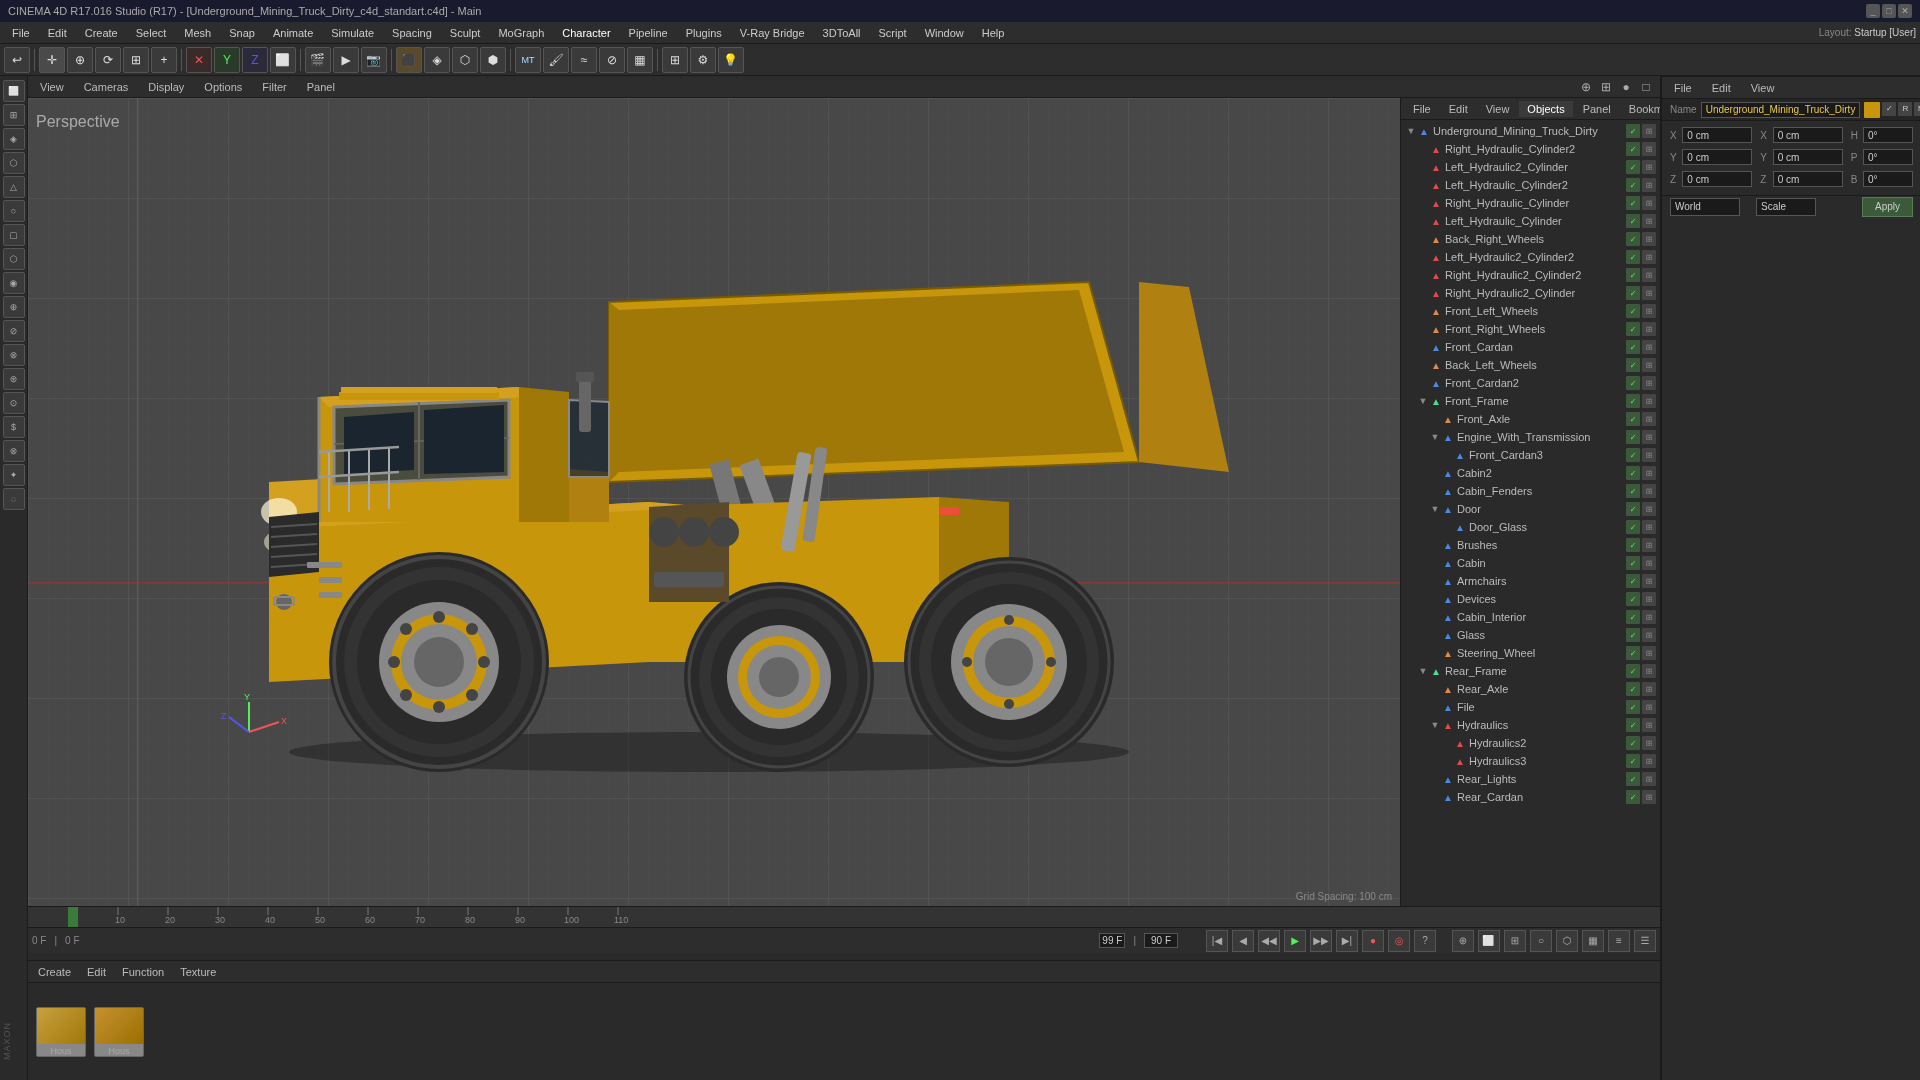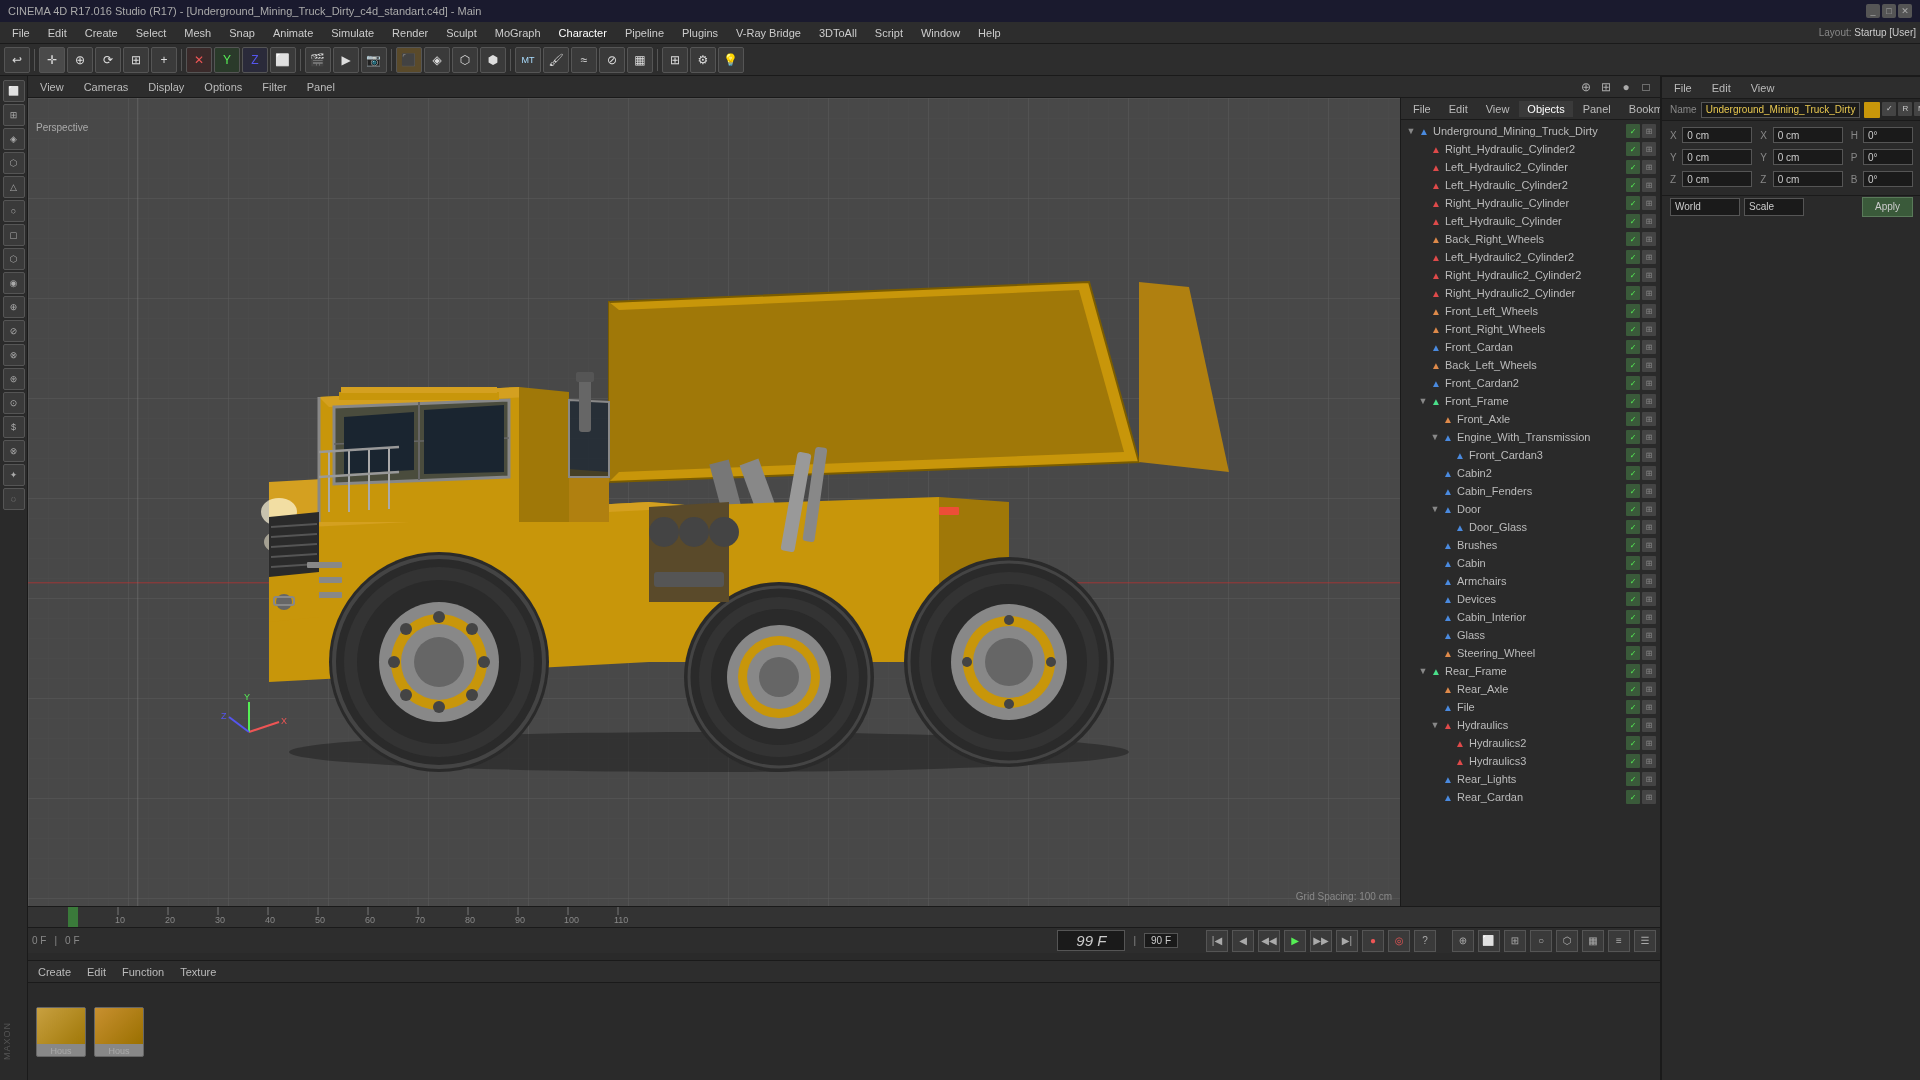--- a/index.html
+++ b/index.html
@@ -59,22 +59,22 @@
       height: 22px; background: #2d2d2d;
       display: flex; align-items: center; padding: 0 6px; gap: 8px;
       border-bottom: 1px solid #1a1a1a;
     }
     .vp-menu { padding: 2px 6px; cursor: pointer; color: #bbb; font-size: 11px; }
     .vp-icons { margin-left: auto; display: flex; gap: 4px; }
     .vp-icon { width: 16px; height: 16px; display: flex; align-items: center; justify-content: center; cursor: pointer; font-size: 12px; color: #aaa; }
 
     
     #perspective-label {
-      position: absolute; top: 24px; left: 8px;
-      color: #aaa; font-size: 10px; pointer-events: none;
+      position: absolute; top: 15px; left: 8px;
+      color: #aaa; font-size: 16px; pointer-events: none;
     }
 
     
     #viewport {
       flex: 1; background: #4a4a4a; position: relative; overflow: hidden;
     }
 
     
     #viewport-bg {
       position: absolute; top: 0; left: 0; right: 0; bottom: 0;
@@ -223,21 +223,21 @@
 
 <div id="menubar">
   <span class="menu-item">File</span>
   <span class="menu-item">Edit</span>
   <span class="menu-item">Create</span>
   <span class="menu-item">Select</span>
   <span class="menu-item">Mesh</span>
   <span class="menu-item">Snap</span>
   <span class="menu-item">Animate</span>
   <span class="menu-item">Simulate</span>
-  <span class="menu-item">Render</span>
+  <span class="menu-item">Spacing</span>
   <span class="menu-item">Sculpt</span>
   <span class="menu-item">MoGraph</span>
   <span class="menu-item" style="color:#fff;">Character</span>
   <span class="menu-item">Pipeline</span>
   <span class="menu-item">Plugins</span>
   <span class="menu-item">V-Ray Bridge</span>
   <span class="menu-item">3DToAll</span>
   <span class="menu-item">Script</span>
   <span class="menu-item">Window</span>
   <span class="menu-item">Help</span>
@@ -1017,21 +1017,21 @@
                 <text x="546" y="16" fill="#888" font-size="9">110</text>
               </svg>
             </div>
           </div>
         </div>
         <div id="timeline-controls">
           <span style="color:#888; font-size:10px;">0 F</span>
           <span style="color:#888; font-size:10px; margin-left:4px;">|</span>
           <span style="color:#888; font-size:10px; margin-left:4px;">0 F</span>
           <div style="flex:1;"></div>
-          <span style="color:#ccc; font-size:15px; background:#1a1a1a; padding:1px 18px; border:1px solid #555;font-style:italic;">99 F</span>
+          <span style="color:#ccc; font-size:10px; background:#1a1a1a; padding:1px 2px; border:1px solid #555;">99 F</span>
           <span style="color:#888; font-size:10px; margin:0 4px;">|</span>
           <span style="color:#ccc; font-size:10px; background:#1a1a1a; padding:1px 6px; border:1px solid #555;">90 F</span>
           <div style="width:20px;"></div>
 
           <div class="tl-btn">|◀</div>
           <div class="tl-btn">◀</div>
           <div class="tl-btn">◀◀</div>
           <div class="tl-btn" style="color:#5e5;">▶</div>
           <div class="tl-btn">▶▶</div>
           <div class="tl-btn">▶|</div>
@@ -1112,20 +1112,20 @@
             <span class="coord-label">Z</span>
             <input class="coord-input" value="0 cm" readonly="" style="">
             <span class="coord-label" style="margin-left:4px;">Z</span>
             <input class="coord-input" value="0 cm" readonly="" style="">
             <span class="coord-label" style="margin-left:4px;">B</span>
             <input class="coord-input" value="0°" readonly="" style="width: 50px;">
           </div>
         </div>
         <div id="transform-row">
           <input class="tr-input" value="World" readonly="" style="width: 70px; flex: 0 0 auto;">
-          <input class="tr-input" value="Scale" readonly="" style="width: 60px; flex: 0 0 auto; margin-left: 0;">
+          <input class="tr-input" value="Scale" readonly="" style="width: 60px; flex: 0 0 auto; margin-left: 12px;">
           <div style="flex:1;"></div>
           <button class="tr-btn">Apply</button>
         </div>
       </div>
     </div>
   </div>
 </div>
 
 </body></html>

